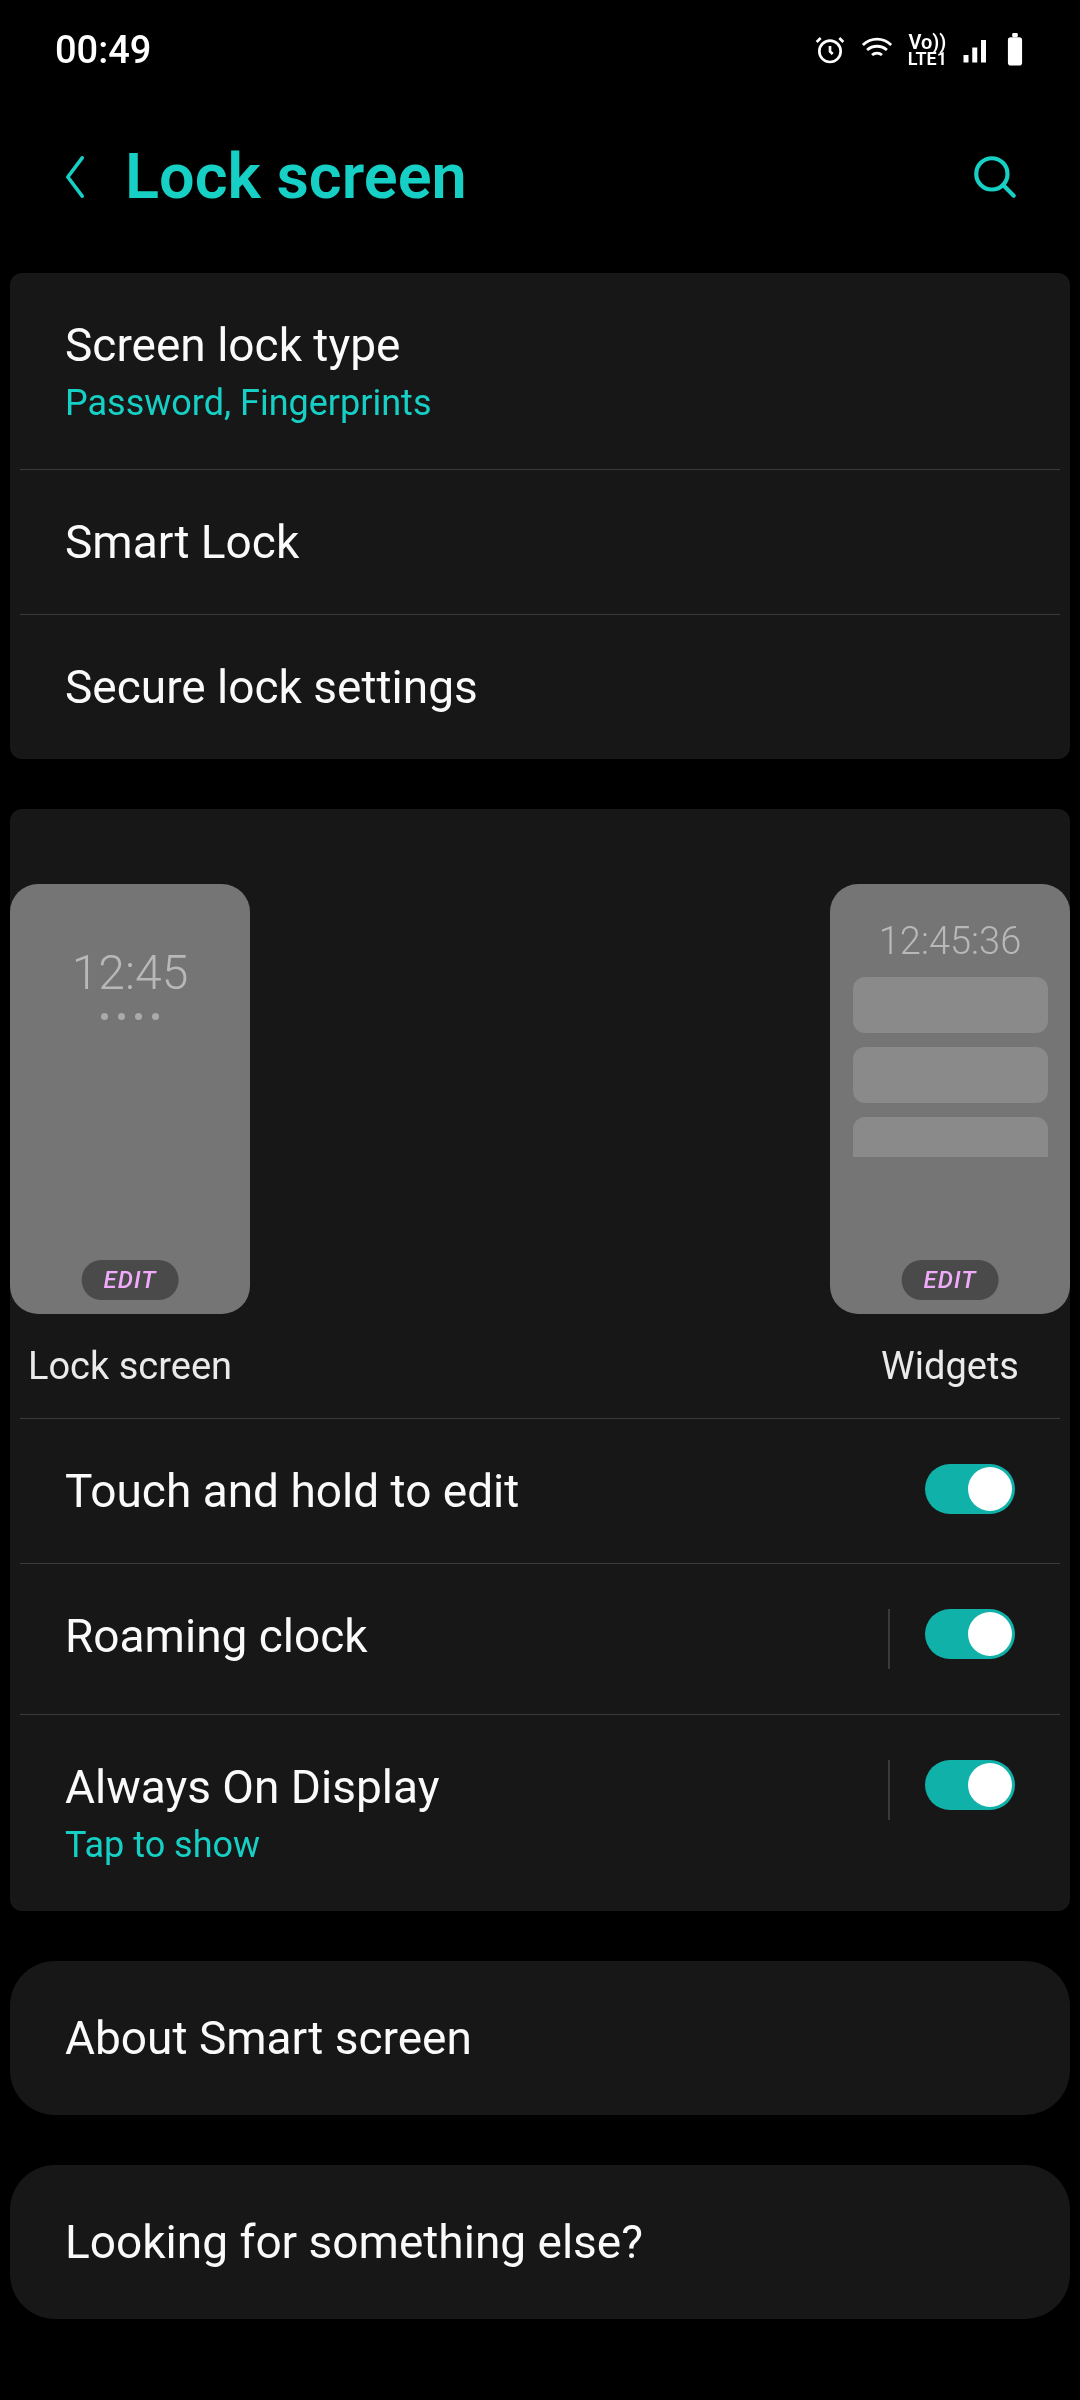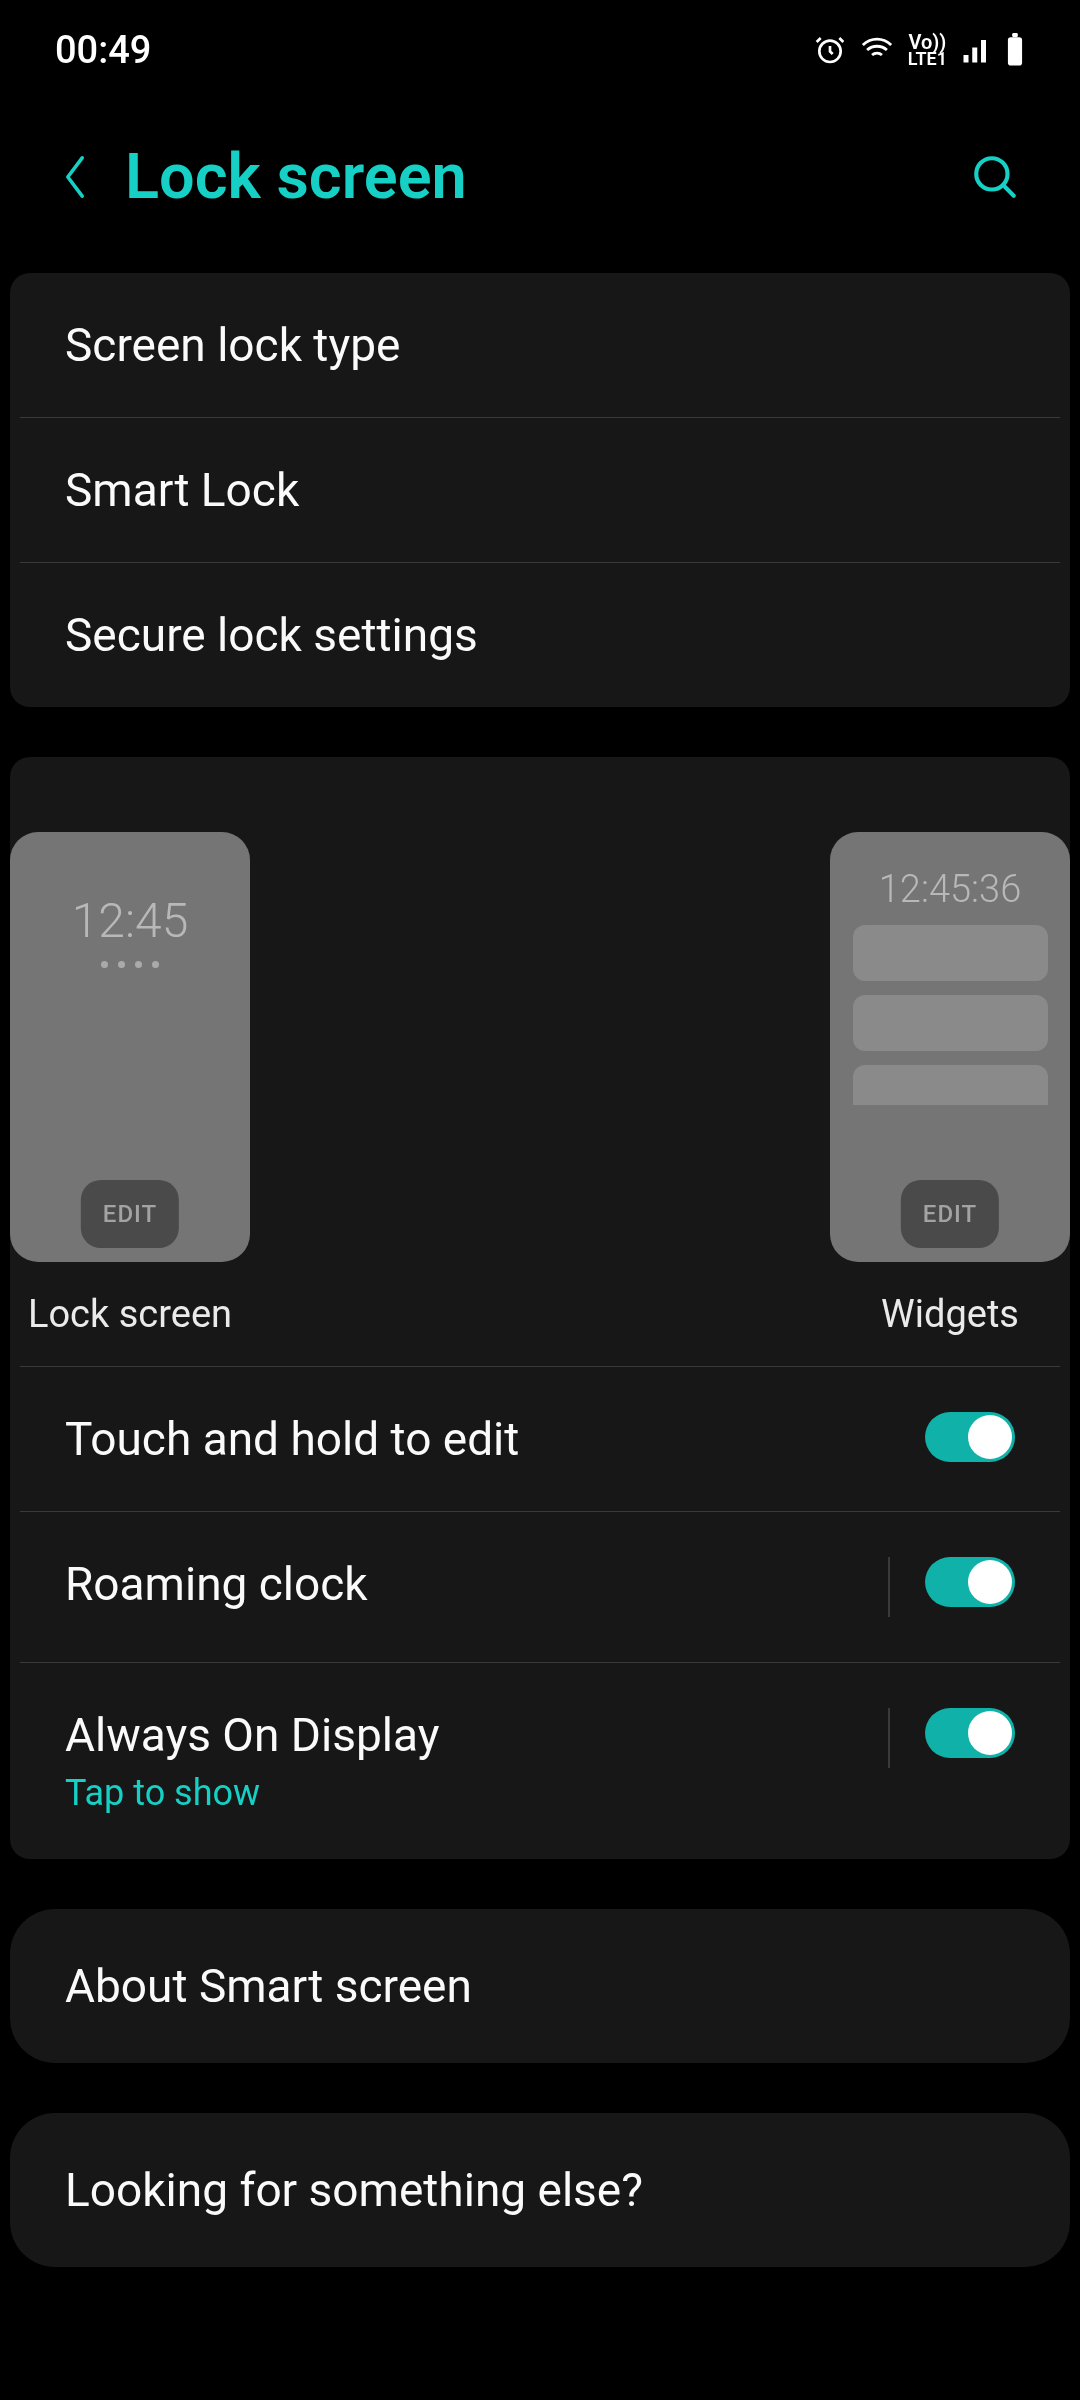--- a/index.html
+++ b/index.html
@@ -13,21 +13,21 @@
 .lte-wrap { display:flex; flex-direction:column; align-items:center; line-height:0.85; font-size:18px; font-weight:600; }
 .lte-wrap .vo { font-size:20px; }
 
 
 .header { display: flex; align-items: center; padding: 40px 55px 60px 55px; gap: 30px; }
 .header .back { width: 40px; height: 40px; display:flex; align-items:center; justify-content:center; }
 .header .title { flex: 1; font-size: 63px; font-weight: 600; color: #16d0c5; }
 .header .search { width: 60px; height: 60px; display:flex; align-items:center; justify-content:center; }
 
 
-.card { background: #171717; border-radius: 20px; margin: 0 10px 50px 10px; padding: 0; }
+.card { background: #171717; border-radius: 12px; margin: 0 10px 50px 10px; padding: 0; }
 .row { padding: 45px 55px; }
 .row + .row { border-top: 1px solid #3a3a3a; margin: 0 10px; padding-left:45px; padding-right:45px;}
 .row .label { font-size: 46px; font-weight: 400; color: #fafafa; }
 .row .sub { font-size: 36px; color: #16d0c5; margin-top: 10px; }
 .row.flex { display:flex; justify-content:space-between; padding-right:45px; }
 .row.flex .text { flex:1; }
 .vdiv { width:2px; height:60px; background:#3a3a3a; margin-right:35px; margin-left:20px; }
 
 
 .toggle { width: 90px; height: 50px; background:#10b1a8; border-radius:30px; position:relative; flex-shrink:0; }
@@ -37,21 +37,21 @@
 .previews { display:flex; justify-content:space-between; gap:65px; padding:75px 0 30px 0; }
 .preview { display:flex; flex-direction:column; align-items:center; gap:30px; }
 .phone { width:240px; height:430px; background:#757575; border-radius:28px; position:relative; display:flex; flex-direction:column; align-items:center; overflow:hidden; }
 .phone .clock { color:#b8b8b8; font-weight:300; margin-top:60px; font-size:48px; }
 .phone .clock2 { color:#b8b8b8; font-weight:300; margin-top:35px; font-size:38px; }
 .phone .dots { margin-top:12px; display:flex; gap:10px; }
 .phone .dots span { width:7px; height:7px; background:#aaa; border-radius:50%; }
 .phone .wblock { width:195px; height:56px; background:#8a8a8a; border-radius:12px; margin-top:14px; }
 .phone .wblock:first-of-type { margin-top:25px; }
 .phone .wblock.cut { height:40px; border-bottom-left-radius:0; border-bottom-right-radius:0; }
-.edit-btn { position:absolute; bottom:14px; left:50%; transform:translateX(-50%); background:#4a4a4a; color:#a3a3a3; font-size:24px; font-weight:500; padding:20px 22px; border-radius:20px; letter-spacing:1px; }
+.edit-btn { position:absolute; bottom:14px; left:50%; transform:translateX(-50%); background:#4a4a4a; color:#f0abfc; font-size:24px; font-weight:500; padding:6px 22px; border-radius:20px; letter-spacing:1px;font-style:italic; }
 .preview .caption { font-size:38px; color:#eaeaea; }
 
 .prev-card .row { border-top:1px solid #3a3a3a; margin:0 10px; padding-left:45px; padding-right:45px; }
 .prev-card .row:first-of-type { border-top:1px solid #3a3a3a; }
 
 .footer-card { background:#171717; border-radius:45px; margin: 0 10px 50px 10px; padding: 50px 55px; }
 .footer-card .label { font-size:46px; color:#fafafa; }
 
 </style>
 </head>
@@ -94,20 +94,21 @@
     <svg width="50" height="50" viewBox="0 0 24 24" fill="none" stroke="#16d0c5" stroke-width="2" stroke-linecap="round">
         <circle cx="10.5" cy="10.5" r="7.5"></circle>
         <path d="M21 21l-5-5"></path>
       </svg>
   </div>
 </div>
 
 <div class="card">
   <div class="row">
     <div class="label">Screen lock type</div>
+    <div class="sub">Password, Fingerprints</div>
   </div>
   <div class="row">
     <div class="label">Smart Lock</div>
   </div>
   <div class="row">
     <div class="label">Secure lock settings</div>
   </div>
 </div>
 
 <div class="card prev-card">

